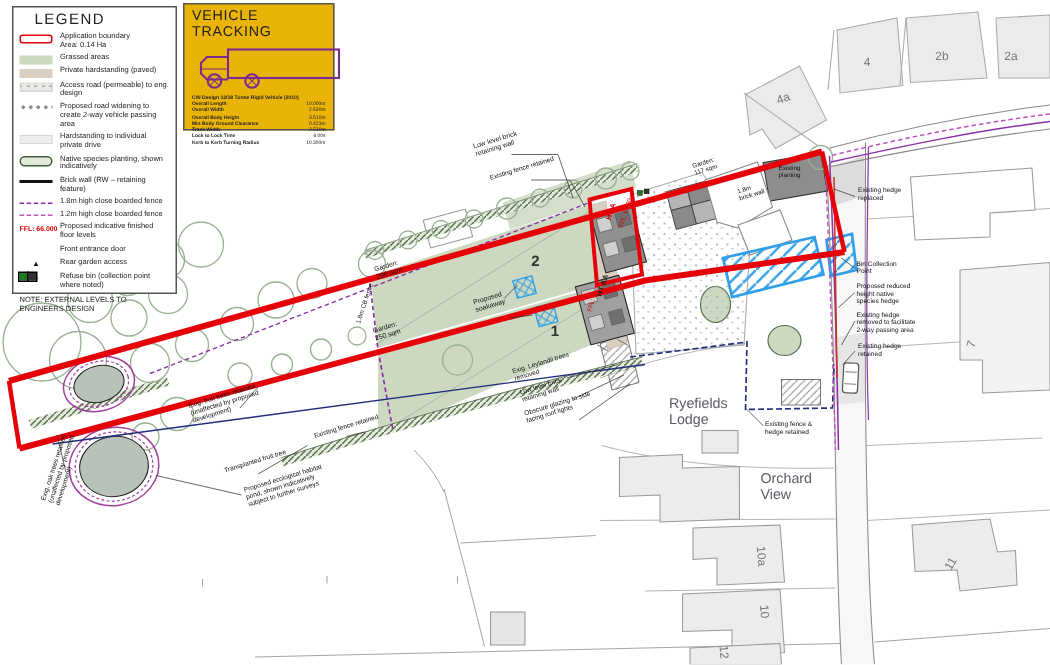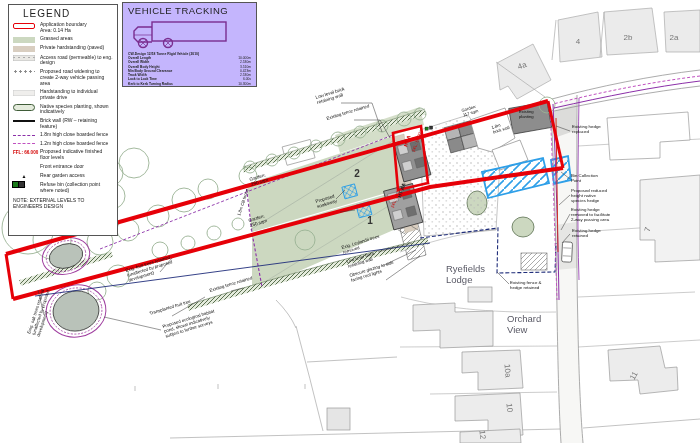--- a/index.html
+++ b/index.html
@@ -1,20 +1,20 @@
 <!DOCTYPE html>
 <html><head>
 <meta charset="utf-8">
 <style>
   html,body{margin:0;padding:0;background:#fff;}
   .stage{position:relative;width:700px;height:443px;background:#ffffff;overflow:hidden;
          font-family:"Liberation Sans",sans-serif;}
   svg.plan{position:absolute;left:0;top:0;}
   
-  .legend{position:absolute;left:8px;top:4px;width:110px;height:232px;background:#fff;
+  .legend{position:absolute;left:8px;top:4px;width:110px;height:192px;background:#fff;
           border:1px solid #555;padding:3px 4px;box-sizing:border-box;z-index:5;}
   .legend h1{margin:0 0 3px 10px;font-size:10px;font-weight:normal;letter-spacing:1px;color:#222;}
   .leg-item{display:flex;align-items:flex-start;margin-bottom:2.6px;}
   .leg-label{font-size:5px;line-height:1.18;color:#222;white-space:pre-line;}
   .leg-note{font-size:5px;line-height:1.2;color:#222;margin-top:3px;white-space:pre-line;}
   .sw{display:inline-block;flex:0 0 22px;width:20px;height:6px;margin-right:5px;margin-top:0.5px;box-sizing:border-box;}
   .sw-boundary{border:1.6px solid #e60008;height:6px;border-radius:2px;background:#fff;}
   .sw-grass{background:#ccd8c0;}
   .sw-paved{background:#d9cec0;}
   .sw-access{background:#e9e8e4;box-shadow:inset 0 0 0 0.5px #bbb;
@@ -27,21 +27,21 @@
   .sw-fence12{height:0;border-top:1.6px dashed #c050c0;margin-top:2.5px;}
   .sw-ffl{color:#d40000;font-size:4.6px;font-weight:bold;white-space:nowrap;height:auto;}
   .sw-door{text-align:center;}
   .sw-door::before{content:"▲";font-size:5px;color:#111;line-height:6px;}
   .sw-rear{text-align:center;}
   .sw-rear::before{content:"▲";font-size:5px;color:#777;line-height:6px;}
   .sw-bin{display:flex;}
   .sw-bin::before{content:"";width:4.5px;height:4.5px;background:#1b7a1b;outline:0.5px solid #000;margin-right:1.5px;}
   .sw-bin::after{content:"";width:4.5px;height:4.5px;background:#333;outline:0.5px solid #000;}
   
-  .tracking{position:absolute;left:122px;top:2px;width:135px;height:85px;background:#c4b5fd;
+  .tracking{position:absolute;left:122px;top:2px;width:101px;height:85px;background:#eab308;
             border:1px solid #555;padding:2px 5px;box-sizing:border-box;z-index:5;}
   .tracking h1{margin:0 0 1px 0;font-size:9.5px;font-weight:normal;letter-spacing:0.5px;color:#222;}
   .truck-wrap{height:34px;}
   .veh-name{font-size:3.4px;font-weight:bold;color:#222;margin-top:1px;}
   .spec-row{display:flex;justify-content:space-between;font-size:3.3px;line-height:1.3;color:#222;}
   .spec-name{font-weight:bold;}
 </style>
 </head>
 <body>
 

